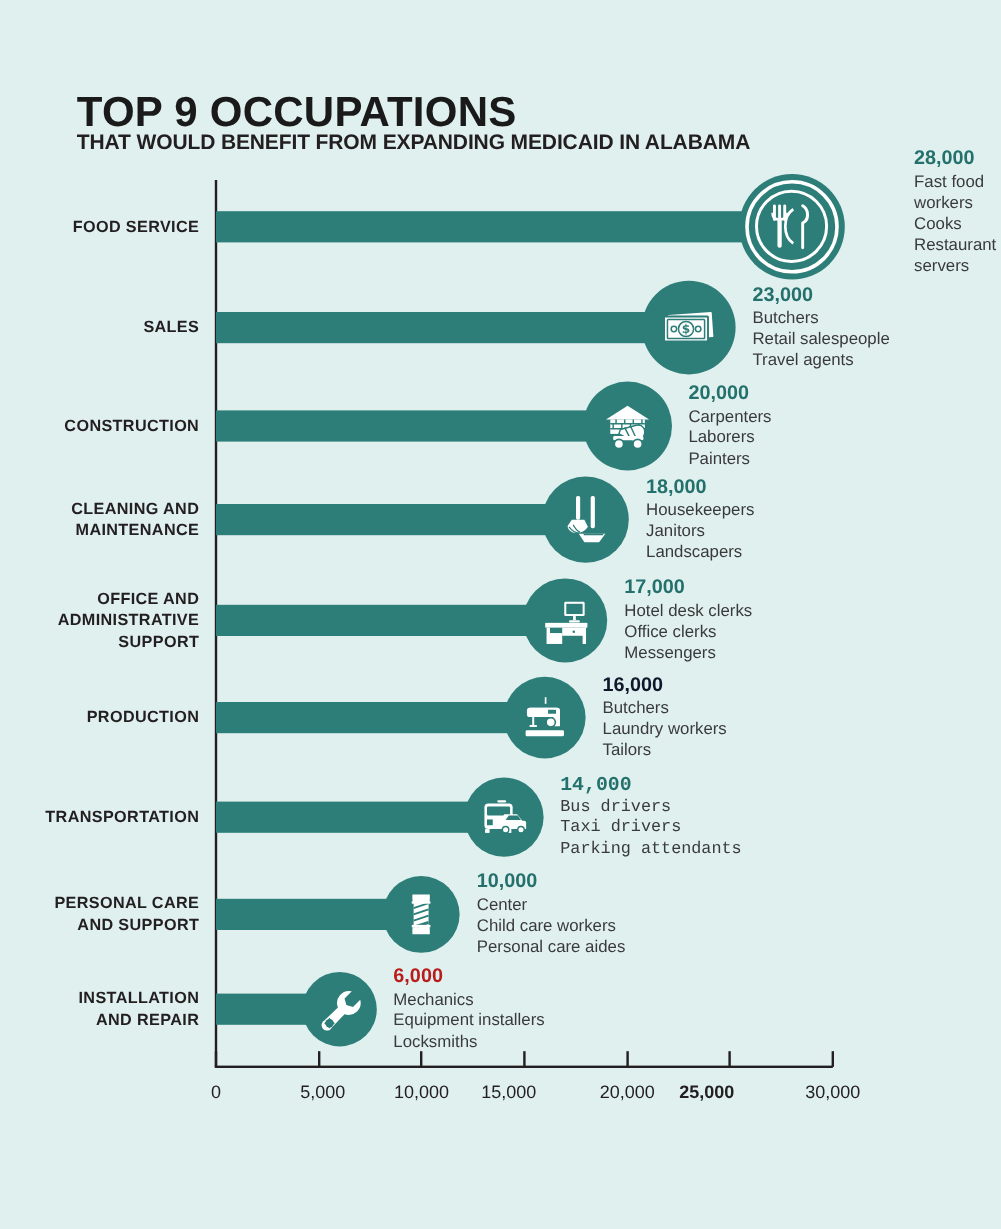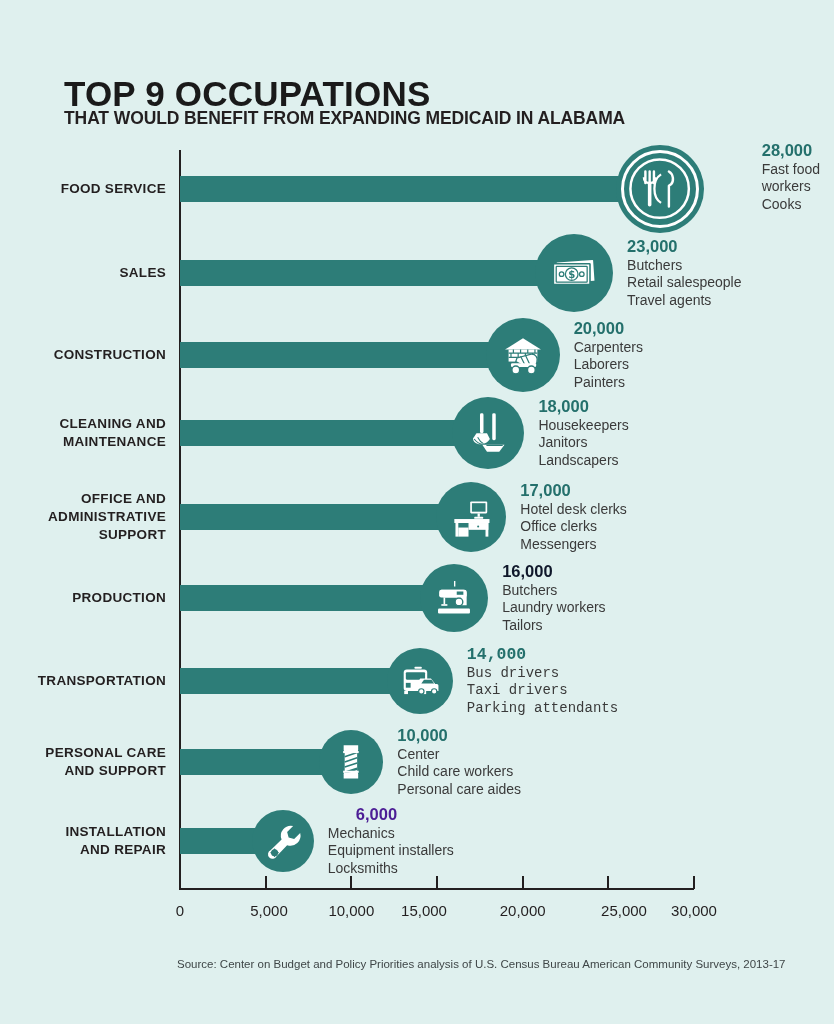--- a/index.html
+++ b/index.html
@@ -118,21 +118,21 @@
         <div class="ticklabel" style="left: 180px;">0</div>
         <div class="tick" style="left: 264.667px;"></div>
         <div class="ticklabel" style="left: 269px;">5,000</div>
         <div class="tick" style="left: 350.333px;"></div>
         <div class="ticklabel" style="left: 351.333px;">10,000</div>
         <div class="tick" style="left: 436px;"></div>
         <div class="ticklabel" style="left: 424px;">15,000</div>
         <div class="tick" style="left: 521.667px;"></div>
         <div class="ticklabel" style="left: 522.667px;">20,000</div>
         <div class="tick" style="left: 607.333px;"></div>
-        <div class="ticklabel" style="left: 624px;">25,000</div>
+        <div class="ticklabel" style="left: 589px; font-weight: bold;">25,000</div>
         <div class="tick" style="left: 693px;"></div>
         <div class="ticklabel" style="left: 694px;">30,000</div>
       </div>
     <div id="rows">
         <div class="row" style="top: 0px;">
           <div class="cat-label" style="top: 189px;">
             <div>FOOD SERVICE</div>
           </div>
           <div class="bar" style="top: 189px; width: 479.733px; background: rgb(45, 125, 120);"></div>
           <div class="bubble" style="left: 659.733px; top: 189px; width: 88px; height: 88px;">
@@ -145,20 +145,21 @@
      <path d="M63 26 c7 4 7 14 3 18 l-3 2 v29" stroke="#fff" stroke-width="3.4" fill="none" stroke-linecap="round" stroke-linejoin="round"></path>
      <path d="M52 30 a16 22 0 0 0 0 40" stroke="#fff" stroke-width="3.2" fill="none"></path>
    </svg>
             </span>
             <span style="position: absolute; inset: 5px; border: 3px solid rgb(255, 255, 255); border-radius: 50%;"></span>
           </div>
           <div class="callout" style="left: 717.733px; top: 177px; margin-left: 44px;">
             <span class="num" style="color: rgb(36, 112, 108);">28,000</span>
             <span class="job">Fast food workers</span>
             <span class="job">Cooks</span>
+            <span class="job">Restaurant servers</span>
           </div>
         </div>
         <div class="row" style="top: 0px;">
           <div class="cat-label" style="top: 273px;">
             <div>SALES</div>
           </div>
           <div class="bar" style="top: 273px; width: 394.067px; background: rgb(45, 125, 120);"></div>
           <div class="bubble" style="left: 574.067px; top: 273px; width: 78px; height: 78px;">
             <span style="width: 63.18px; height: 63.18px;">
               <svg viewBox="0 0 100 100" width="100%" height="100%">
@@ -352,24 +353,23 @@
           <div class="bubble" style="left: 282.8px; top: 841px; width: 62px; height: 62px;">
             <span style="width: 50.22px; height: 50.22px;">
               <svg viewBox="0 0 100 100" width="100%" height="100%">
      <path d="M70 20 a20 20 0 0 0 -23 27 l-22 21 a9 9 0 1 0 12 12 l21 -22 a20 20 0 0 0 26 -24 l-12 12 l-11 -3 l-3 -11 z" fill="#fff"></path>
      <circle cx="33" cy="73" r="7" fill="#2d7d78"></circle>
      <path d="M33 64 l3 4 h-6 z M33 82 l3 -4 h-6 z M24 73 l4 3 v-6 z M42 73 l-4 3 v-6 z" fill="#2d7d78"></path>
    </svg>
             </span>
           </div>
           <div class="callout" style="left: 327.8px; top: 841px;">
-            <span class="num" style="color: #4c1d95; margin-left: 28px;">6,000</span>
+            <span class="num" style="color: #b91c1c;">6,000</span>
             <span class="job">Mechanics</span>
             <span class="job">Equipment installers</span>
             <span class="job">Locksmiths</span>
           </div>
         </div>
       </div>
 
   </div>
 
-  <div class="source">Source: Center on Budget and Policy Priorities analysis of U.S. Census Bureau American Community Surveys, 2013-17</div>
 </div>
 
 </body></html>

